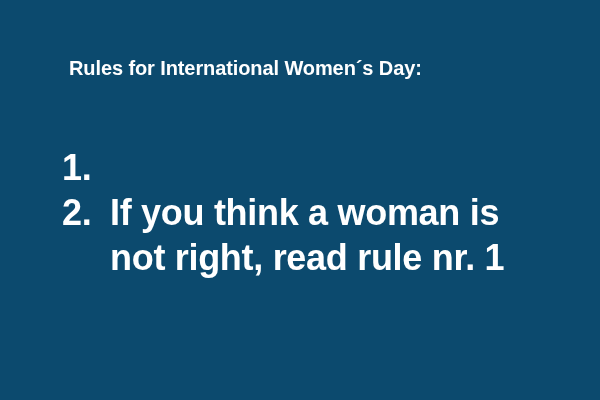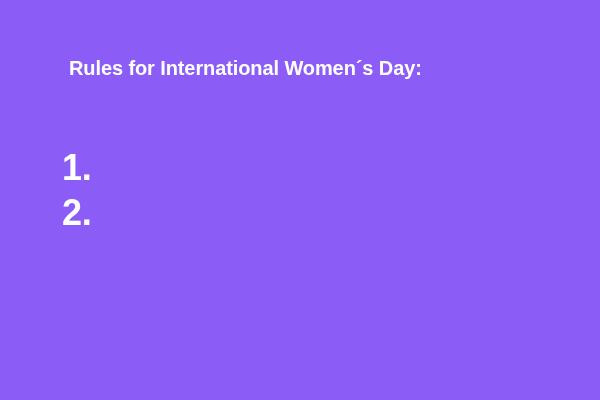--- a/index.html
+++ b/index.html
@@ -63,29 +63,30 @@
   }
 
   .rule-text {
     flex: 1 1 auto;
     max-width: 438px;
   }
 </style>
 </head>
 <body>
 
-<div id="poster" style="background: #8b5cf6; text-decoration: underline;">
+<div id="poster" style="background: #0c4a6e; text-decoration: underline;">
 
   <div id="poster-title">Rules for International Women´s Day:</div>
 
   <ol id="rules-list">
 
     <li class="rule-item">
       <span class="rule-marker">1.</span>
     </li>
 
     <li class="rule-item">
       <span class="rule-marker">2.</span>
+      <span class="rule-text">If you think a woman is not right, read rule nr. 1</span>
     </li>
 
   </ol>
 
 </div>
 
 </body></html>

